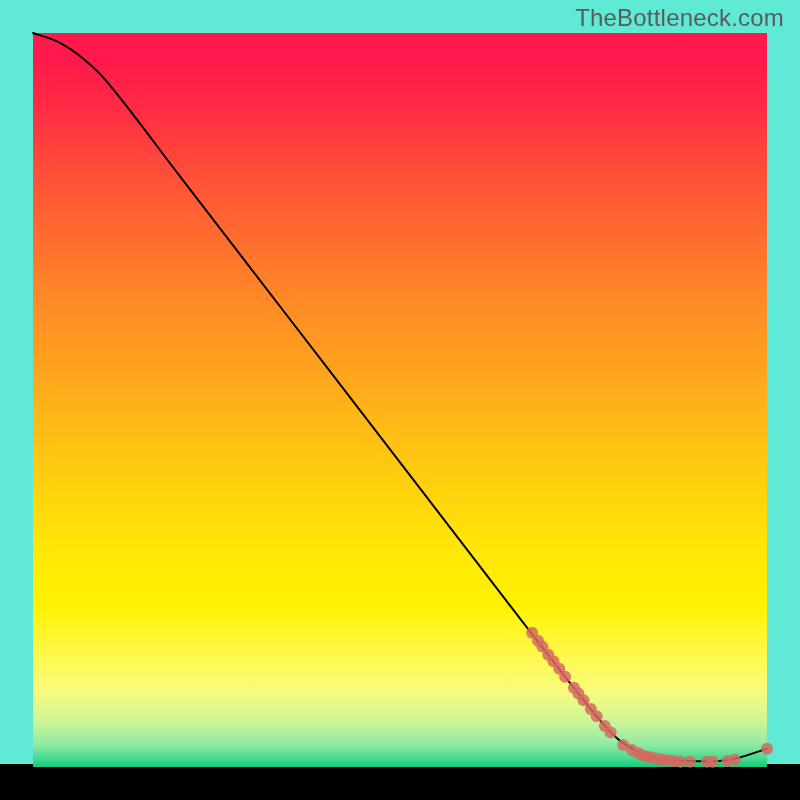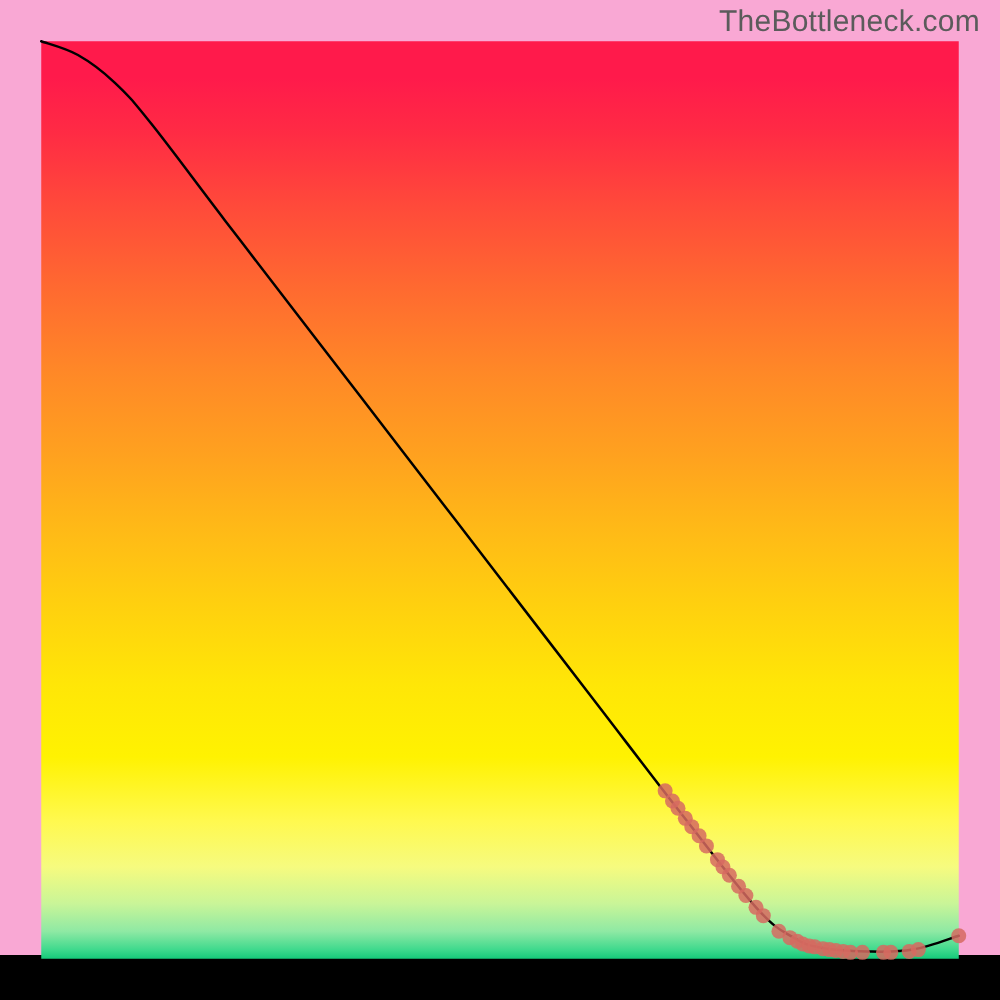--- a/index.html
+++ b/index.html
@@ -8,21 +8,21 @@
     width: 800px;
     height: 800px;
     background: #000;
     font-family: Arial, Helvetica, sans-serif;
     overflow: hidden;
   }
   .frame {
     position: relative;
     width: 800px;
     height: 764px;
-    background: #f9a8d4;
+    background: #5eead4;
   }
   .watermark {
     position: absolute;
     top: 4px;
     right: 16px;
     color: #5b5b5b;
     font-size: 24px;
     font-weight: 400;
     letter-spacing: 0.2px;
     user-select: none;

